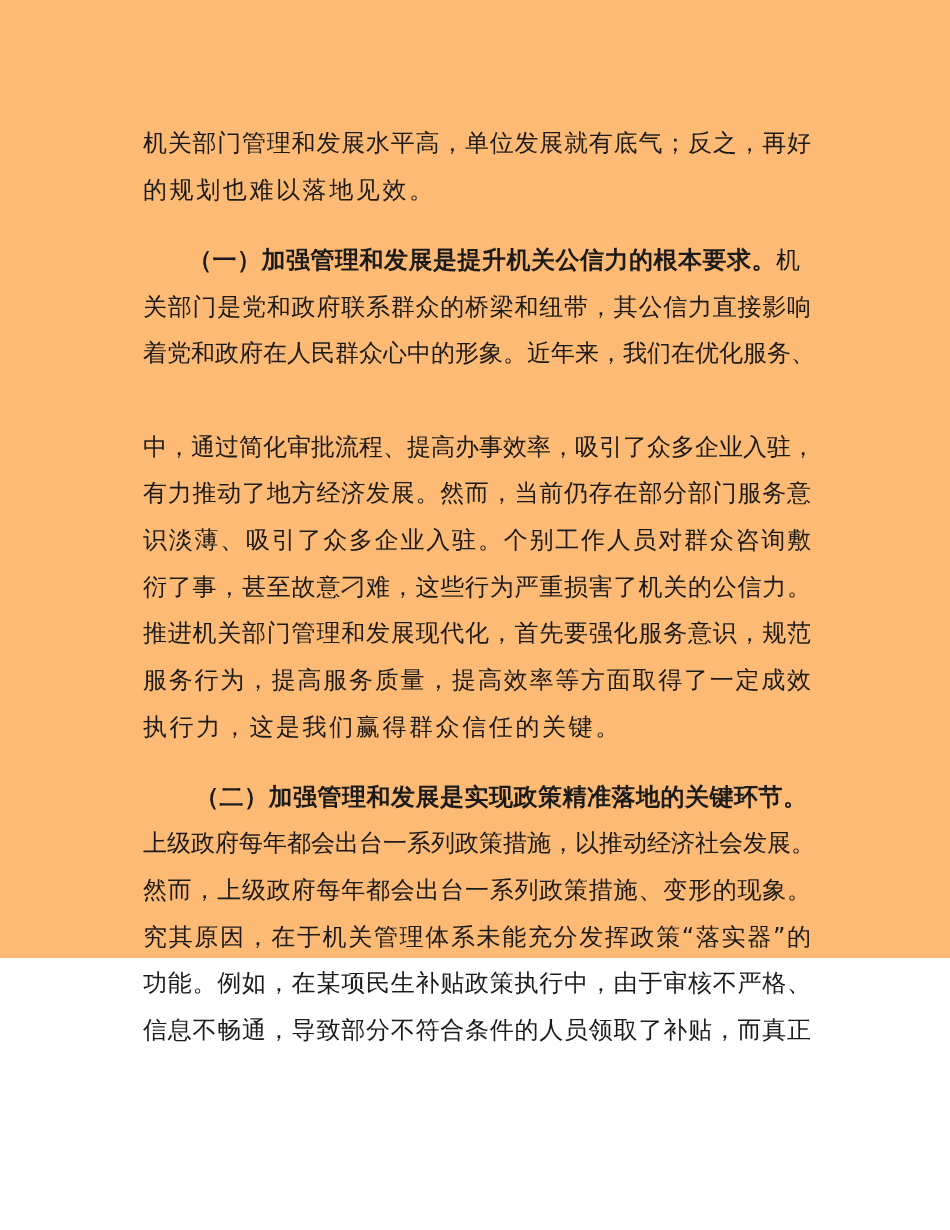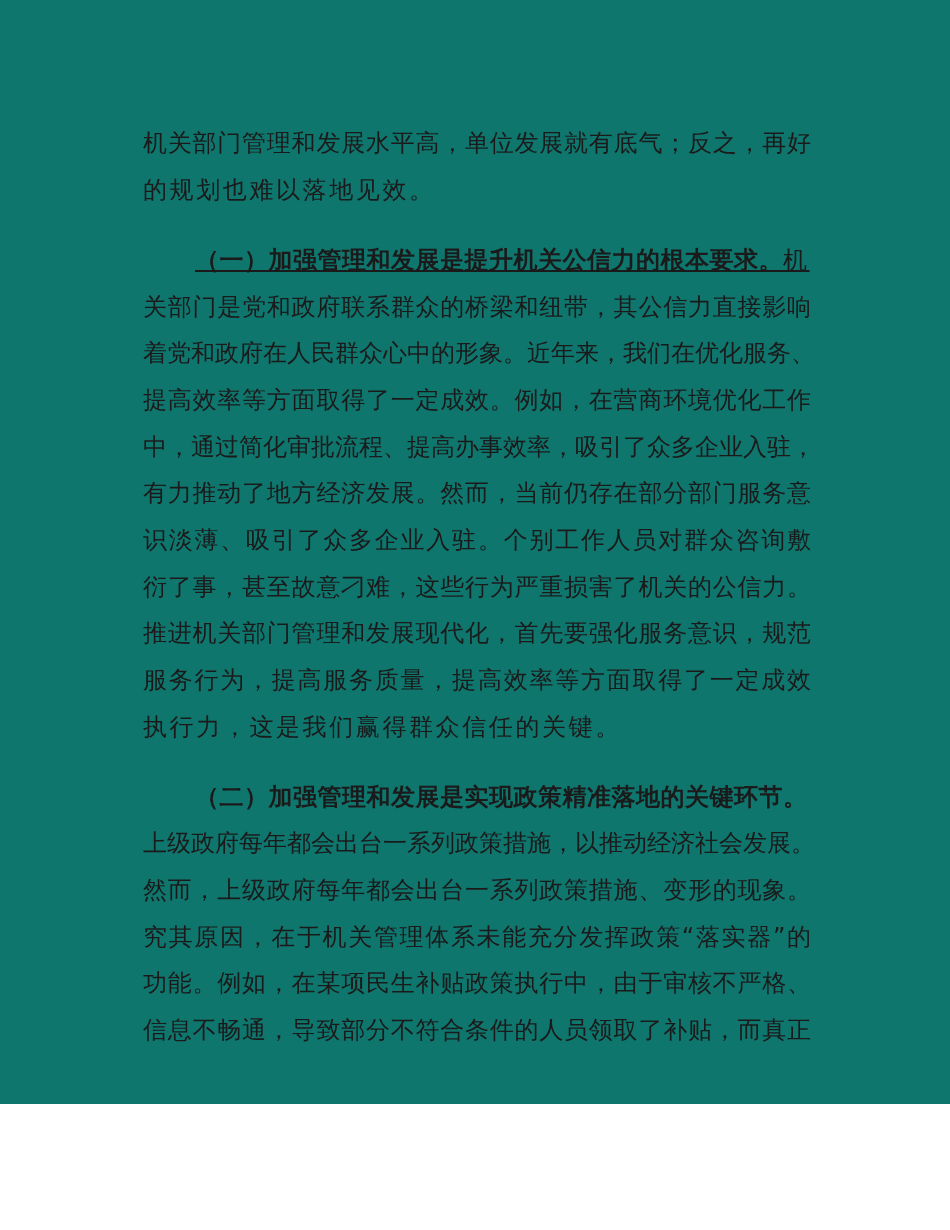--- a/index.html
+++ b/index.html
@@ -1,38 +1,37 @@
 <!DOCTYPE html>
 <html><head>
 <meta charset="utf-8">
 <style>
   html, body { margin: 0; padding: 0; background: #ffffff; }
   body { width: 950px; height: 1230px; overflow: hidden; position: relative;
          font-family: "DejaVu Sans", "Liberation Sans", sans-serif; color: #1a1a1a; }
-  .page { position: absolute; left: 0; top: 0; width: 950px; height: 1104px; background: #0f766e; }
+  .page { position: absolute; left: 0; top: 0; width: 950px; height: 958px; background: #fdba74; }
   .line { position: absolute; left: 143px; width: 668px; height: 36px; line-height: 36px;
           font-size: 24px; white-space: nowrap; overflow: visible; letter-spacing: 2.6px; }
   .line.justify { text-align-last: justify; text-align: justify; letter-spacing: 0; }
   .heading-lead { font-weight: bold; letter-spacing: 0.5px; }
   .indent { padding-left: 52px; width: 616px; }
 </style>
 </head>
 <body>
 
 <div class="page">
 
   <div class="line justify" style="top:125px;">机关部门管理和发展水平高，单位发展就有底气；反之，再好</div>
   <div class="line" style="top:172px;">的规划也难以落地见效。</div>
 
-  <div class="line indent" style="top:242px; left:143px;text-decoration:underline;">
+  <div class="line indent" style="top:242px; left:136px;">
     <span class="heading-lead">（一）加强管理和发展是提升机关公信力的根本要求。</span><span>机</span>
   </div>
   <div class="line justify" style="top:289px;">关部门是党和政府联系群众的桥梁和纽带，其公信力直接影响</div>
   <div class="line justify" style="top:335px;">着党和政府在人民群众心中的形象。近年来，我们在优化服务、</div>
-  <div class="line justify" style="top:382px;">提高效率等方面取得了一定成效。例如，在营商环境优化工作</div>
   <div class="line justify" style="top:429px;">中，通过简化审批流程、提高办事效率，吸引了众多企业入驻，</div>
   <div class="line justify" style="top:475px;">有力推动了地方经济发展。然而，当前仍存在部分部门服务意</div>
   <div class="line justify" style="top:522px;">识淡薄、吸引了众多企业入驻。个别工作人员对群众咨询敷</div>
   <div class="line justify" style="top:569px;">衍了事，甚至故意刁难，这些行为严重损害了机关的公信力。</div>
   <div class="line justify" style="top:615px;">推进机关部门管理和发展现代化，首先要强化服务意识，规范</div>
   <div class="line justify" style="top:662px;">服务行为，提高服务质量，提高效率等方面取得了一定成效</div>
   <div class="line" style="top:709px;">执行力，这是我们赢得群众信任的关键。</div>
 
   <div class="line indent" style="top:779px; left:143px;">
     <span class="heading-lead">（二）加强管理和发展是实现政策精准落地的关键环节。</span>

